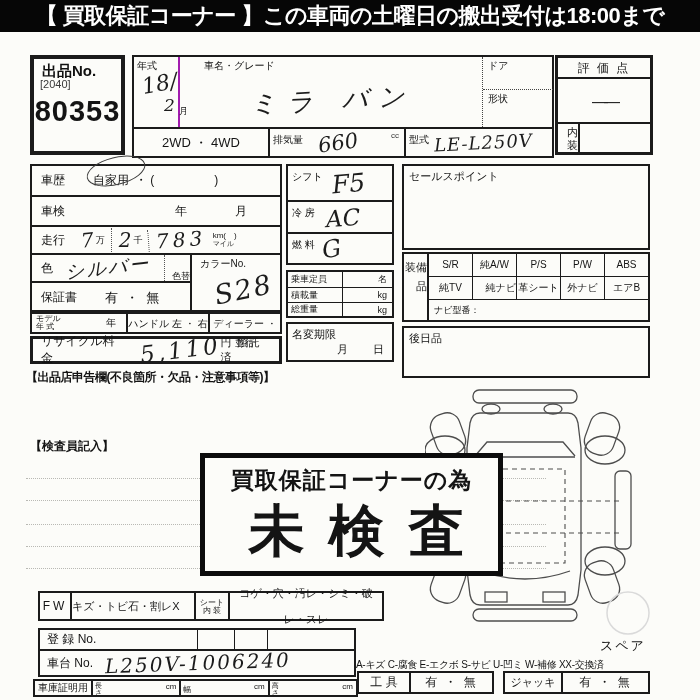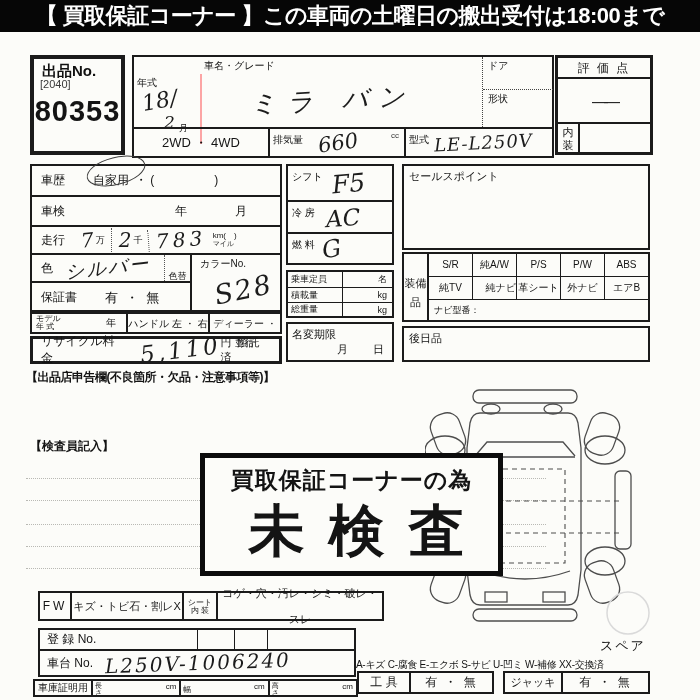--- a/index.html
+++ b/index.html
@@ -2,42 +2,42 @@
 <html><head>
 <meta charset="utf-8">
 <style>
   *{box-sizing:border-box;margin:0;padding:0}
   body{background:#ffffff;font-family:"Liberation Sans","DejaVu Sans",sans-serif;color:#141414}
   .sheet{position:relative;width:700px;height:700px;background:#fcfcf9;overflow:hidden}
   .abs{position:absolute}
   .bx{position:absolute;border:2px solid #1b1b1b}
   .hw{font-family:"DejaVu Serif","Liberation Serif",serif;font-style:italic;color:#1c1c1c}
   .lbl{color:#111}
-  .stack{word-break:break-all;text-align:center}
+  .stack{word-break:break-all;text-align:right}
   .dot-l{border-left:1.5px dotted #555}
   .rule{position:absolute;border-top:1.5px dotted #b9b9b4;z-index:0}
   .cellrow{display:flex;align-items:center}
   svg{display:block}
 </style>
 </head>
 <body>
 
 <div class="sheet">
 
   <div class="abs" style="left:0;top:2;width:700px;height:32px;background:#060606;color:#fff;font-size:22px;font-weight:bold;text-align:center;line-height:32px;letter-spacing:-.5px">【 買取保証コーナー 】この車両の土曜日の搬出受付は18:00まで</div>
 
   <div class="bx" style="left:30px;top:55px;width:95px;height:100px;border-width:4px">
     <div class="lbl" style="font-size:15px;font-weight:bold;margin:3px 0 0 8px">出品No.</div>
     <div style="font-size:11px;color:#3a3a3a;margin:-3px 0 0 6px">[2040]</div>
     <div style="font-size:29px;font-weight:bold;text-align:center;margin-top:5px;letter-spacing:1px">80353</div>
   </div>
 
   <div class="bx" style="left:132px;top:55px;width:422px;height:103px">
 
-    <div class="abs" style="left:0;top:17px;width:68px;height:70px;border-right:2px solid #fca5a5">
+    <div class="abs" style="left:0;top:0;width:46px;height:70px;border-right:2px solid #a21caf">
       <div class="lbl" style="font-size:10px;margin:2px 0 0 3px">年式</div>
       <span class="hw abs" style="left:8px;top:14px;font-size:22px;transform:rotate(-10deg)">18/</span>
       <span class="hw abs" style="left:30px;top:38px;font-size:17px">2</span>
       <span class="abs" style="left:45px;top:48px;font-size:9px">月</span>
     </div>
 
     <div class="abs" style="left:66px;top:0;width:282px;height:70px">
       <div class="lbl" style="font-size:10px;margin:2px 0 0 4px">車名・グレード</div>
       <div class="hw" style="font-size:26px;letter-spacing:10px;margin:8px 0 0 50px;transform:rotate(-3deg)">ミラ バン</div>
     </div>
@@ -166,41 +166,41 @@
     <div style="font-size:11px;margin:3px 0 0 4px">名変期限</div>
     <span class="abs" style="right:44px;bottom:3px;font-size:11px">月</span>
     <span class="abs" style="right:8px;bottom:3px;font-size:11px">日</span>
   </div>
 
   <div class="bx" style="left:402px;top:164px;width:248px;height:86px">
     <div style="font-size:11px;margin:3px 0 0 5px">セールスポイント</div>
   </div>
 
   <div class="bx" style="left:402px;top:252px;width:248px;height:70px;display:flex">
-    <div class="stack" style="width:25px;border-right:2px solid #1b1b1b;font-size:11px;line-height:19px;padding-top:20px">装備品</div>
+    <div class="stack" style="width:25px;border-right:2px solid #1b1b1b;font-size:11px;line-height:19px;padding-top:4px">装備品</div>
     <div style="flex:1">
       <div style="display:flex;height:23px;border-bottom:1.5px solid #1b1b1b">
         <div style="flex:1;border-right:1.5px solid #1b1b1b;font-size:10px;text-align:center;line-height:22px">S/R</div>
         <div style="flex:1;border-right:1.5px solid #1b1b1b;font-size:10px;text-align:center;line-height:22px">純A/W</div>
         <div style="flex:1;border-right:1.5px solid #1b1b1b;font-size:10px;text-align:center;line-height:22px">P/S</div>
         <div style="flex:1;border-right:1.5px solid #1b1b1b;font-size:10px;text-align:center;line-height:22px">P/W</div>
         <div style="flex:1;font-size:10px;text-align:center;line-height:22px">ABS</div>
       </div>
       <div style="display:flex;height:23px;border-bottom:1.5px solid #1b1b1b">
         <div style="flex:1;border-right:1.5px solid #1b1b1b;font-size:10px;text-align:center;line-height:22px">純TV</div>
         <div style="flex:1;border-right:1.5px solid #1b1b1b;font-size:10px;text-align:right;line-height:22px">純ナビ</div>
         <div style="flex:1;border-right:1.5px solid #1b1b1b;font-size:10px;text-align:center;line-height:22px">革シート</div>
         <div style="flex:1;border-right:1.5px solid #1b1b1b;font-size:10px;text-align:center;line-height:22px">外ナビ</div>
         <div style="flex:1;font-size:10px;text-align:center;line-height:22px">エアB</div>
       </div>
       <div style="height:19px;font-size:9px;padding:4px 0 0 5px">ナビ型番：</div>
     </div>
   </div>
 
-  <div class="bx" style="left:402px;top:326px;width:248px;height:36px">
+  <div class="bx" style="left:402px;top:326px;width:248px;height:52px">
     <div style="font-size:11px;margin:3px 0 0 5px">後日品</div>
   </div>
 
   <div class="abs" style="left:30px;top:438px;font-size:12px;font-weight:bold">【検査員記入】</div>
   <div class="rule" style="left:26px;top:478px;width:520px"></div>
   <div class="rule" style="left:26px;top:500px;width:520px"></div>
   <div class="rule" style="left:26px;top:524px;width:520px"></div>
   <div class="rule" style="left:26px;top:546px;width:520px"></div>
   <div class="rule" style="left:26px;top:568px;width:520px"></div>
 
@@ -245,21 +245,21 @@
   </div>
   <div class="abs" style="left:600px;top:637px;font-size:13px;letter-spacing:2px">スペア</div>
 
   <div class="abs" style="left:200px;top:453px;width:303px;height:123px;border:5px solid #0c0c0c;background:#fcfcf9;z-index:5;text-align:center">
     <div style="font-size:23px;font-weight:bold;margin-top:7px;letter-spacing:1px">買取保証コーナーの為</div>
     <div style="font-size:56px;font-weight:bold;letter-spacing:24px;padding-left:34px;margin-top:-2px">未検査</div>
   </div>
 
   <div class="bx cellrow" style="left:38px;top:591px;width:346px;height:30px">
     <div style="width:32px;height:100%;border-right:2px solid #1b1b1b;font-size:12px;text-align:center;line-height:26px;letter-spacing:3px">FW</div>
-    <div style="width:112px;height:100%;border-right:2px solid #1b1b1b;font-size:11px;text-align:center;line-height:26px">キズ・トビ石・割レX</div>
+    <div style="width:124px;height:100%;border-right:2px solid #1b1b1b;font-size:11px;line-height:26px">キズ・トビ石・割レX</div>
     <div style="width:34px;height:100%;border-right:2px solid #1b1b1b;text-align:center;padding-top:6px">
       <span style="display:block;font-size:8px;line-height:8px">シート</span>
       <span style="display:block;font-size:8px;line-height:8px">内 装</span>
     </div>
     <div style="flex:1;font-size:11px;text-align:center;line-height:26px">コゲ・穴・汚レ・シミ・破レ・スレ</div>
   </div>
 
   <div class="bx" style="left:38px;top:628px;width:318px;height:49px">
     <div class="cellrow" style="height:21px;border-bottom:2px solid #1b1b1b;position:relative">
       <span style="font-size:12px;margin-left:7px">登 録 No.</span>

